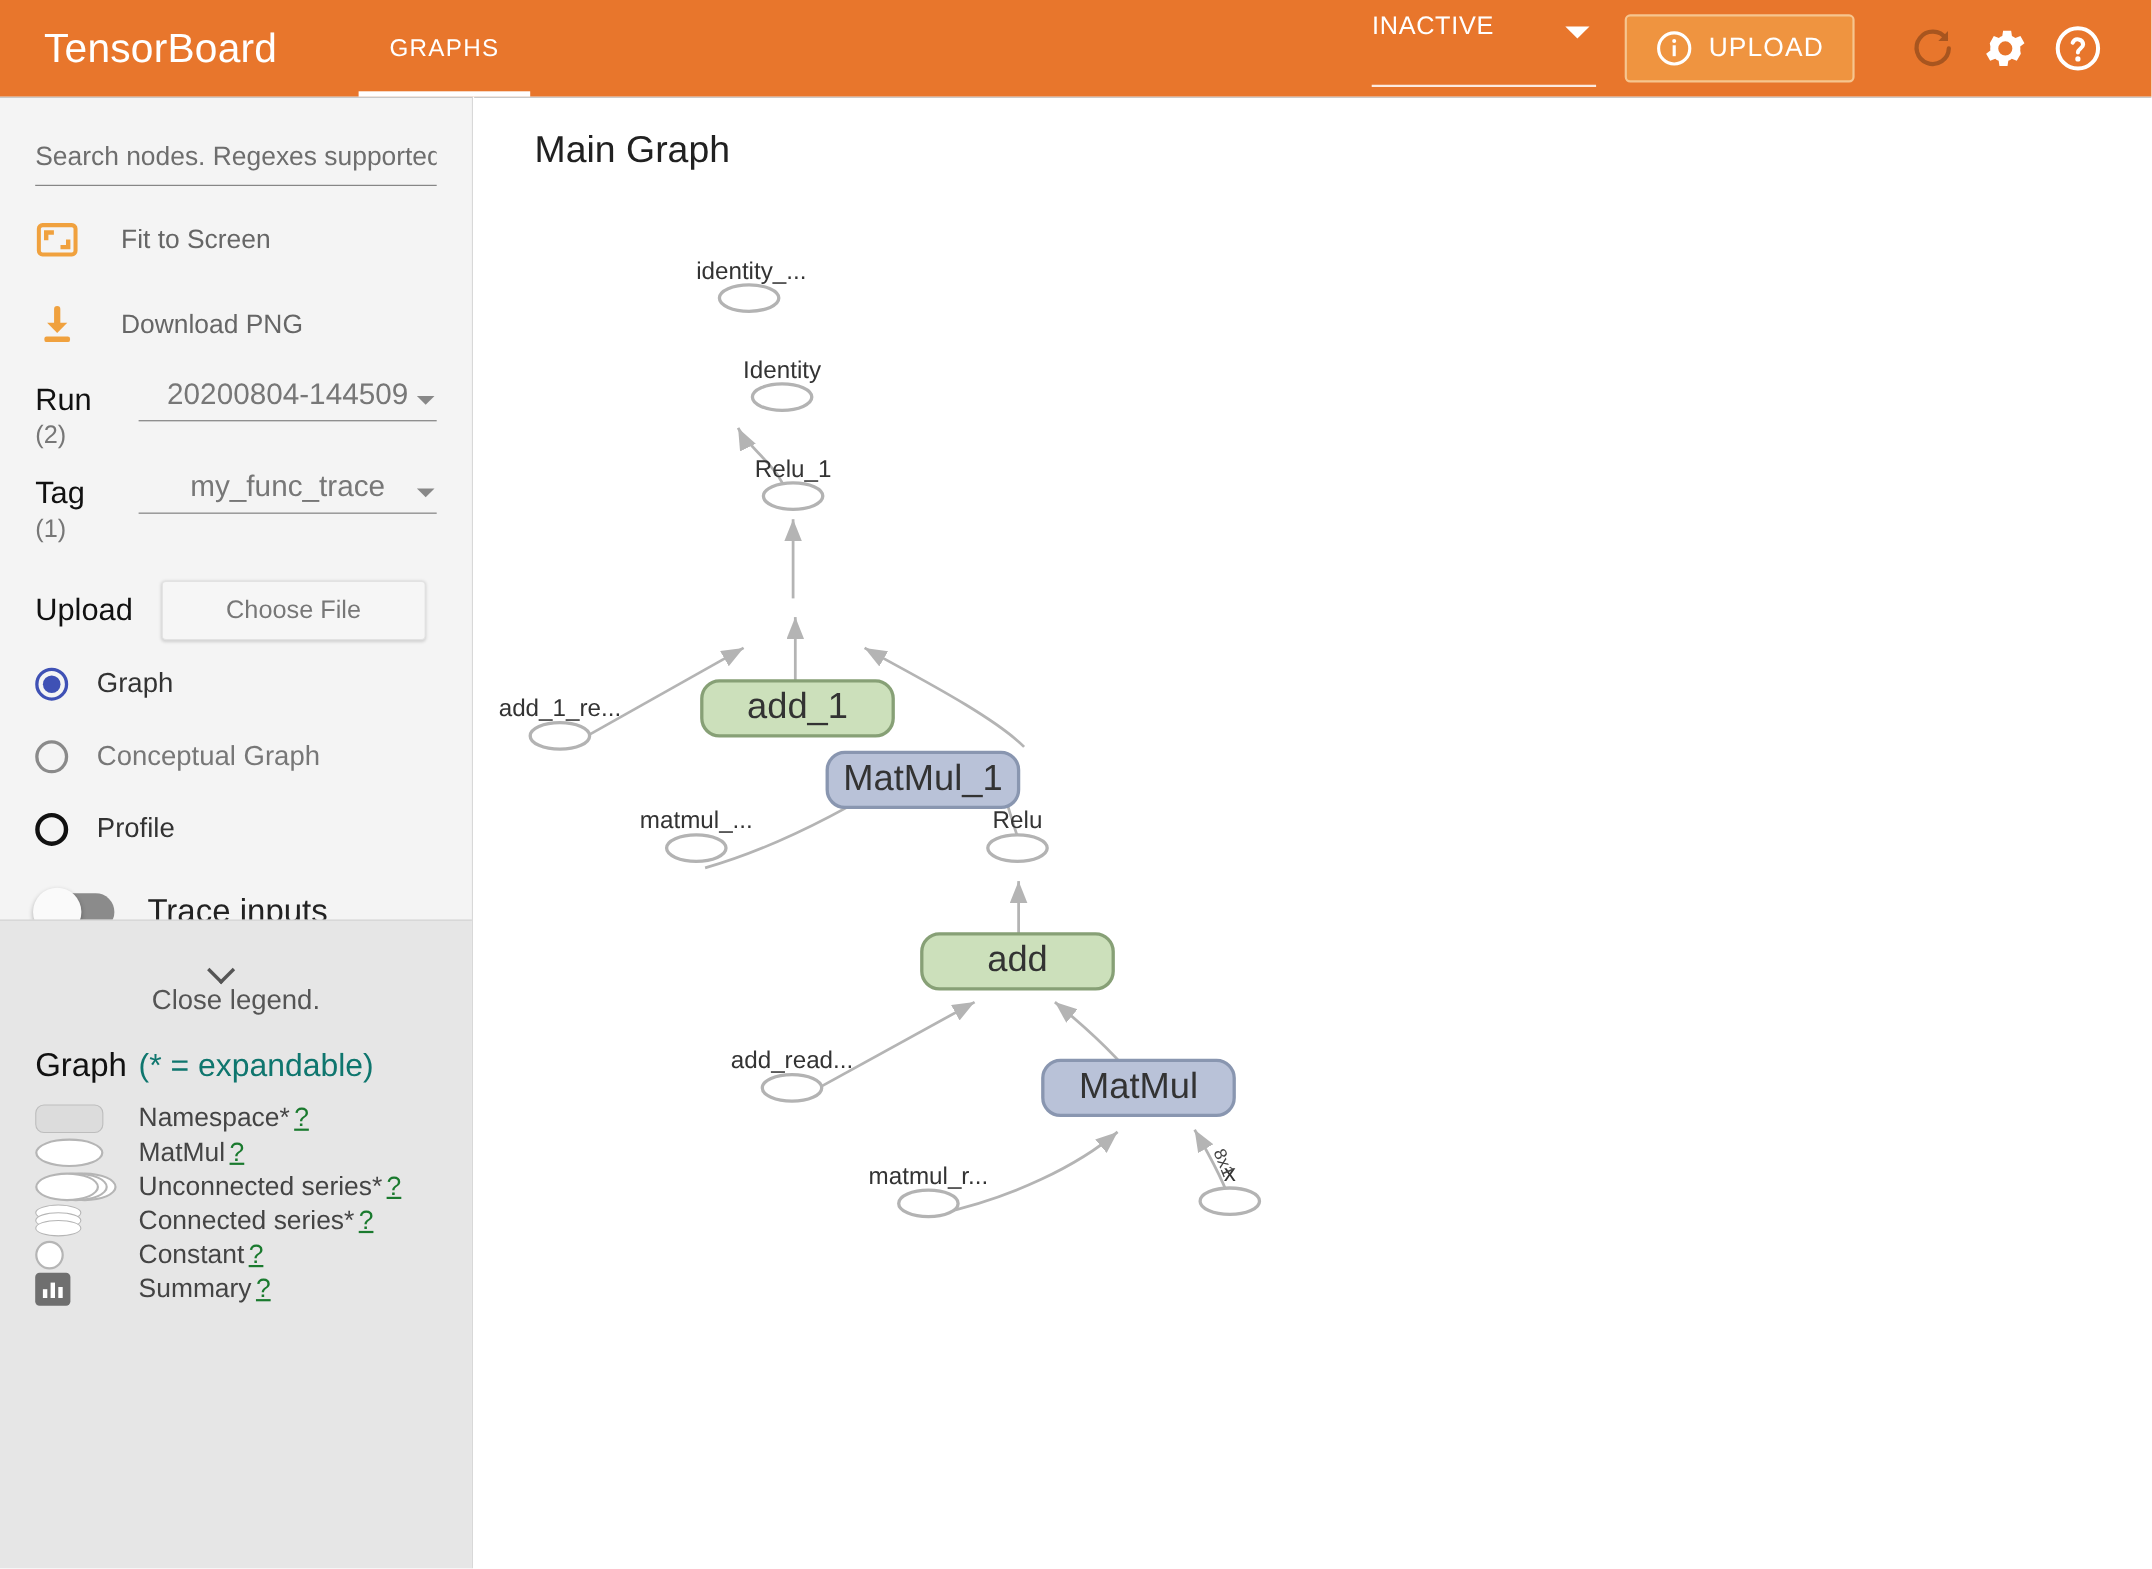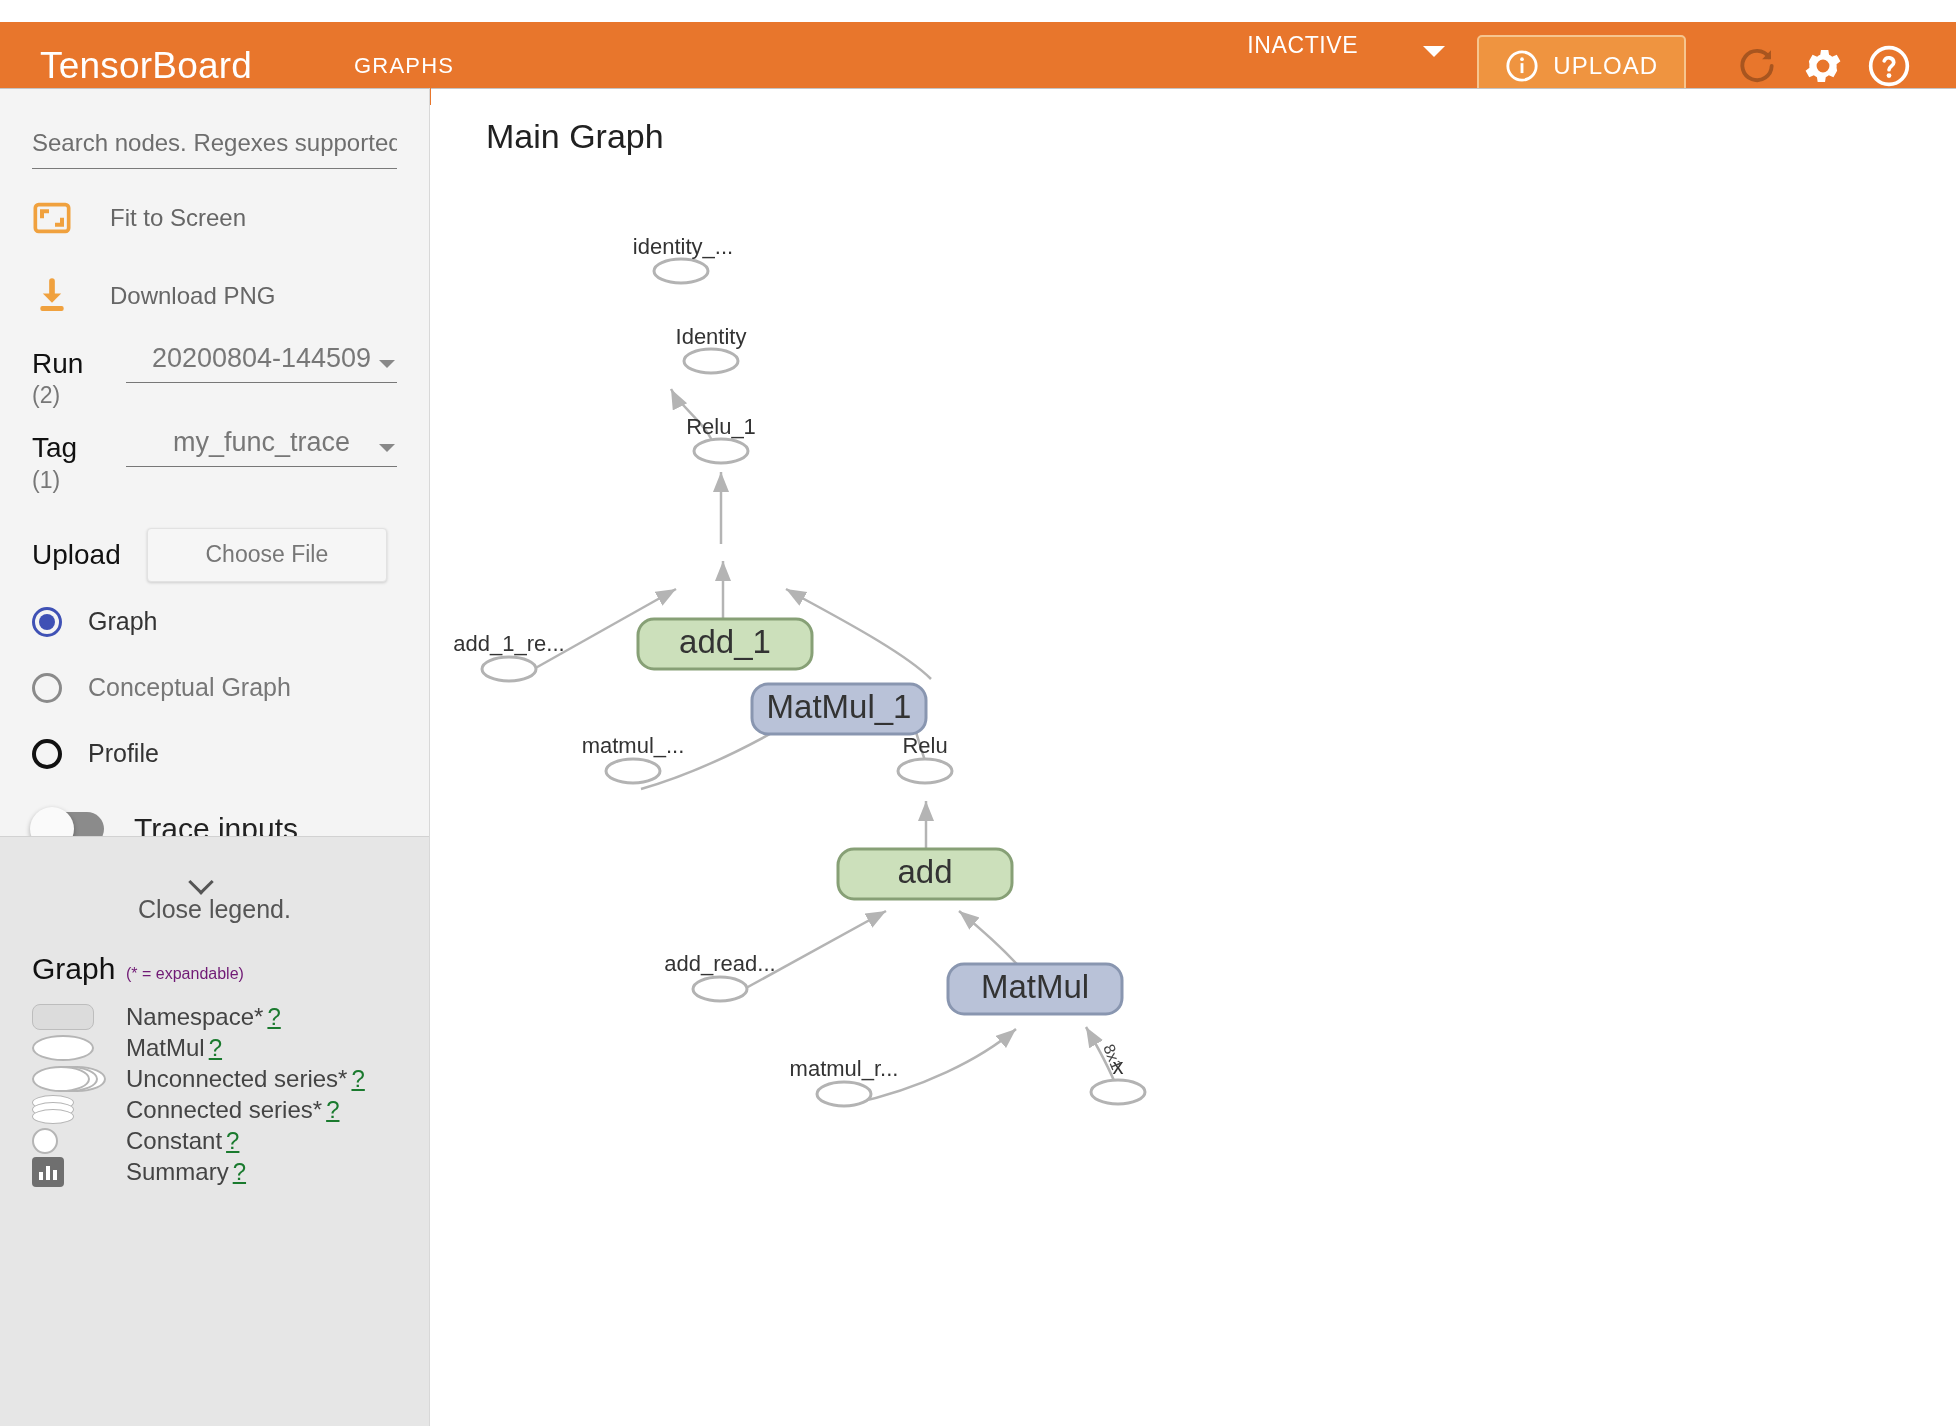--- a/index.html
+++ b/index.html
@@ -9,21 +9,21 @@
     background: #fff;
     overflow: hidden;
   }
   #app { position: relative; width: 1956px; height: 1426px; }
 
   
   .header {
     position: absolute; top: 0; left: 0;
     width: 1956px; height: 88px;
     background: #e8762c;
-    display: flex; align-items: center; margin-top: 22px;
+    display: flex; align-items: center;
   }
   .brand {
     color: #fff; font-size: 37px; font-weight: 400;
     letter-spacing: .2px; margin-left: 40px;
   }
   .tabs { display: flex; align-items: center; height: 88px; margin-left: 74px; }
   .tab {
     position: relative; color: #fff; font-size: 22px;
     letter-spacing: 1.2px; height: 88px; display: flex;
     align-items: center; padding: 0 28px;
@@ -163,21 +163,21 @@
   }
   .legend-close .chev::after {
     content: ""; position: absolute; left: 2px; top: 2px;
     width: 15px; height: 15px;
     border-right: 3px solid #555; border-bottom: 3px solid #555;
     transform: rotate(45deg);
   }
   .legend-close .lbl { font-size: 25px; color: #555; }
   .legend-title-row { display: flex; align-items: baseline; margin-bottom: 16px; }
   .legend-title { font-size: 30px; color: #111; width: 94px; }
-  .legend-sub { font-size: 16px; color: #701a75; }
+  .legend-sub { font-size: 29px; color: #0f766e; }
   .legend-item { display: flex; align-items: center; height: 30px; margin-bottom: 1px; }
   .legend-swatch {
     width: 94px; flex: 0 0 94px; display: flex;
     align-items: center; justify-content: flex-start;
   }
   .legend-text { font-size: 24px; color: #444; }
   .legend-text .q { color: #1a7a2e; text-decoration: underline; margin-left: 4px; }
 
   .sw-namespace {
     width: 62px; height: 26px; border-radius: 8px;

